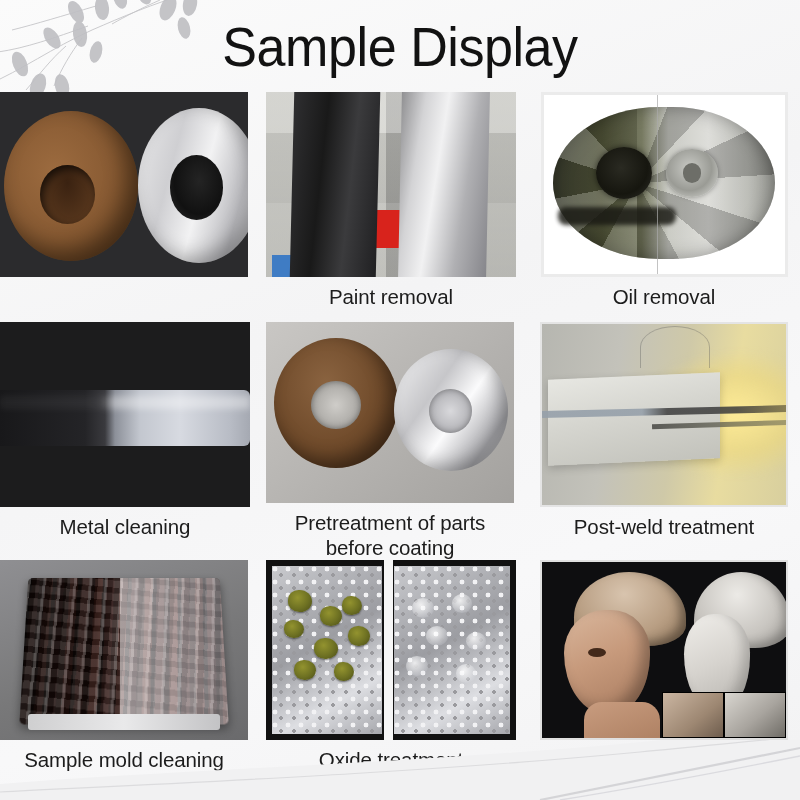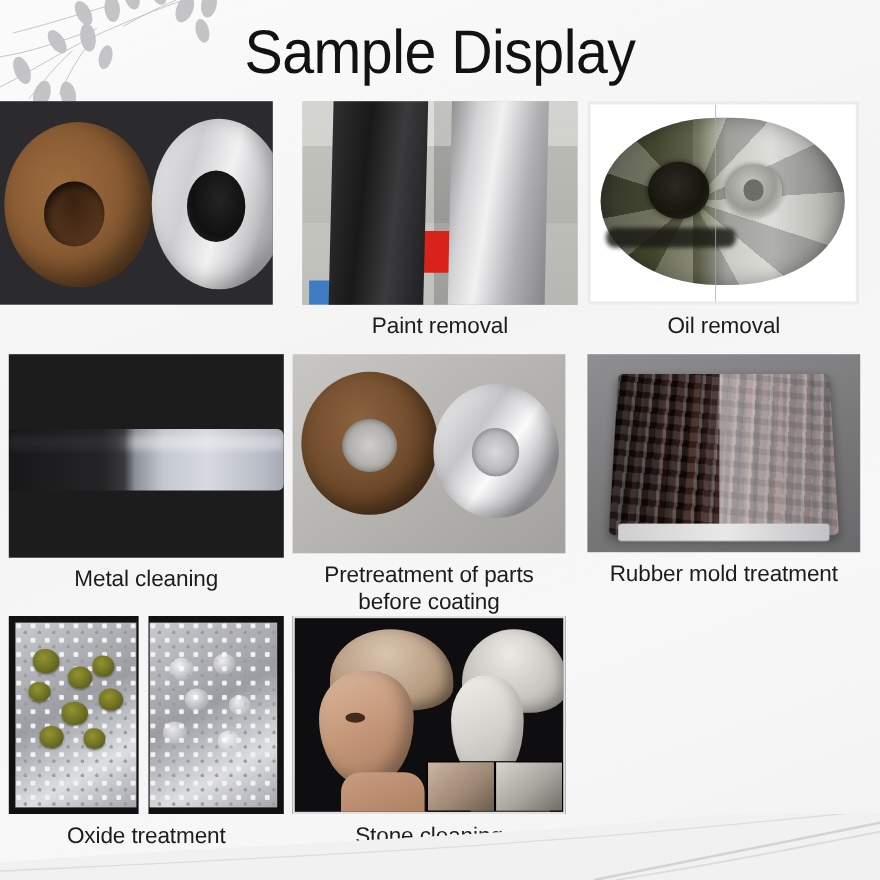--- a/index.html
+++ b/index.html
@@ -68,21 +68,21 @@
     width: 800px;
     display: grid;
     grid-template-columns: 266px 268px 266px;
     grid-template-rows: 230px 238px 225px;
   }
 
   .cell {
     position: relative;
     display: flex;
     flex-direction: column;
-    align-items: center;
+    align-items: flex-start;
   }
 
   .photo {
     position: relative;
     overflow: hidden;
     background: #1b1b1b;
   }
 
   .caption {
     font-size: 20.5px;
@@ -105,21 +105,21 @@
   .c5 .photo { width: 248px; height: 185px; border:2px solid #e4e4e4; }
 
   .c6 .photo { width: 248px; height: 180px; }
   .c7 .photo { width: 250px; height: 180px; }
   .c8 .photo { width: 248px; height: 180px; border:2px solid #e0e0e0; }
 
   
   .c0, .c3, .c6 { align-items: flex-start; }
   .c0 .caption, .c3 .caption, .c6 .caption { width: 248px; }
 
-  .c2, .c5, .c8 { align-items: flex-start; padding-right: 12px; }
+  .c2, .c5, .c8 { align-items: flex-end; padding-right: 12px; }
   .c2 .caption, .c5 .caption, .c8 .caption { width: 248px; }
 
   .c1 .caption, .c4 .caption, .c7 .caption { width: 250px; }
 
   
 
   
   .ph-derust { background:#2b2b2d; }
   .ph-derust .rust-disc {
     position:absolute; left:4px; top:19px; width:134px; height:150px;
@@ -484,30 +484,40 @@
 
     <div class="cell c3">
       <div class="photo ph-pretreat">
         <div class="gear-rust"></div>
           <div class="gear-clean"></div>
       </div>
       <div class="caption">Pretreatment of parts
 before coating</div>
     </div>
 
+    <div class="cell c5">
+      <div class="photo ph-weld">
+        <div class="glow"></div>
+          <div class="wire"></div>
+        <div class="plate"></div>
+          <div class="seam"></div>
+          <div class="seam2"></div>
+      </div>
+      <div class="caption">Post-weld treatment</div>
+    </div>
 
     <div class="cell c6">
       <div class="photo ph-mold">
         <div class="block">
             <div class="tread"></div>
             <div class="clean-half"></div>
           </div>
         <div class="base"></div>
       </div>
-      <div class="caption">Rubber mold treatment</div>
+      <div class="caption">Sample mold cleaning</div>
     </div>
 
     <div class="cell c7">
       <div class="photo ph-oxide">
         <div class="plate plate-left"></div>
         <div class="plate plate-right"></div>
         <div class="gap"></div>
         <div class="ox" style="left:22px;top:30px;width:24px;height:22px;"></div>
         <div class="ox" style="left:54px;top:46px;width:22px;height:20px;"></div>
         <div class="ox" style="left:76px;top:36px;width:20px;height:19px;"></div>

